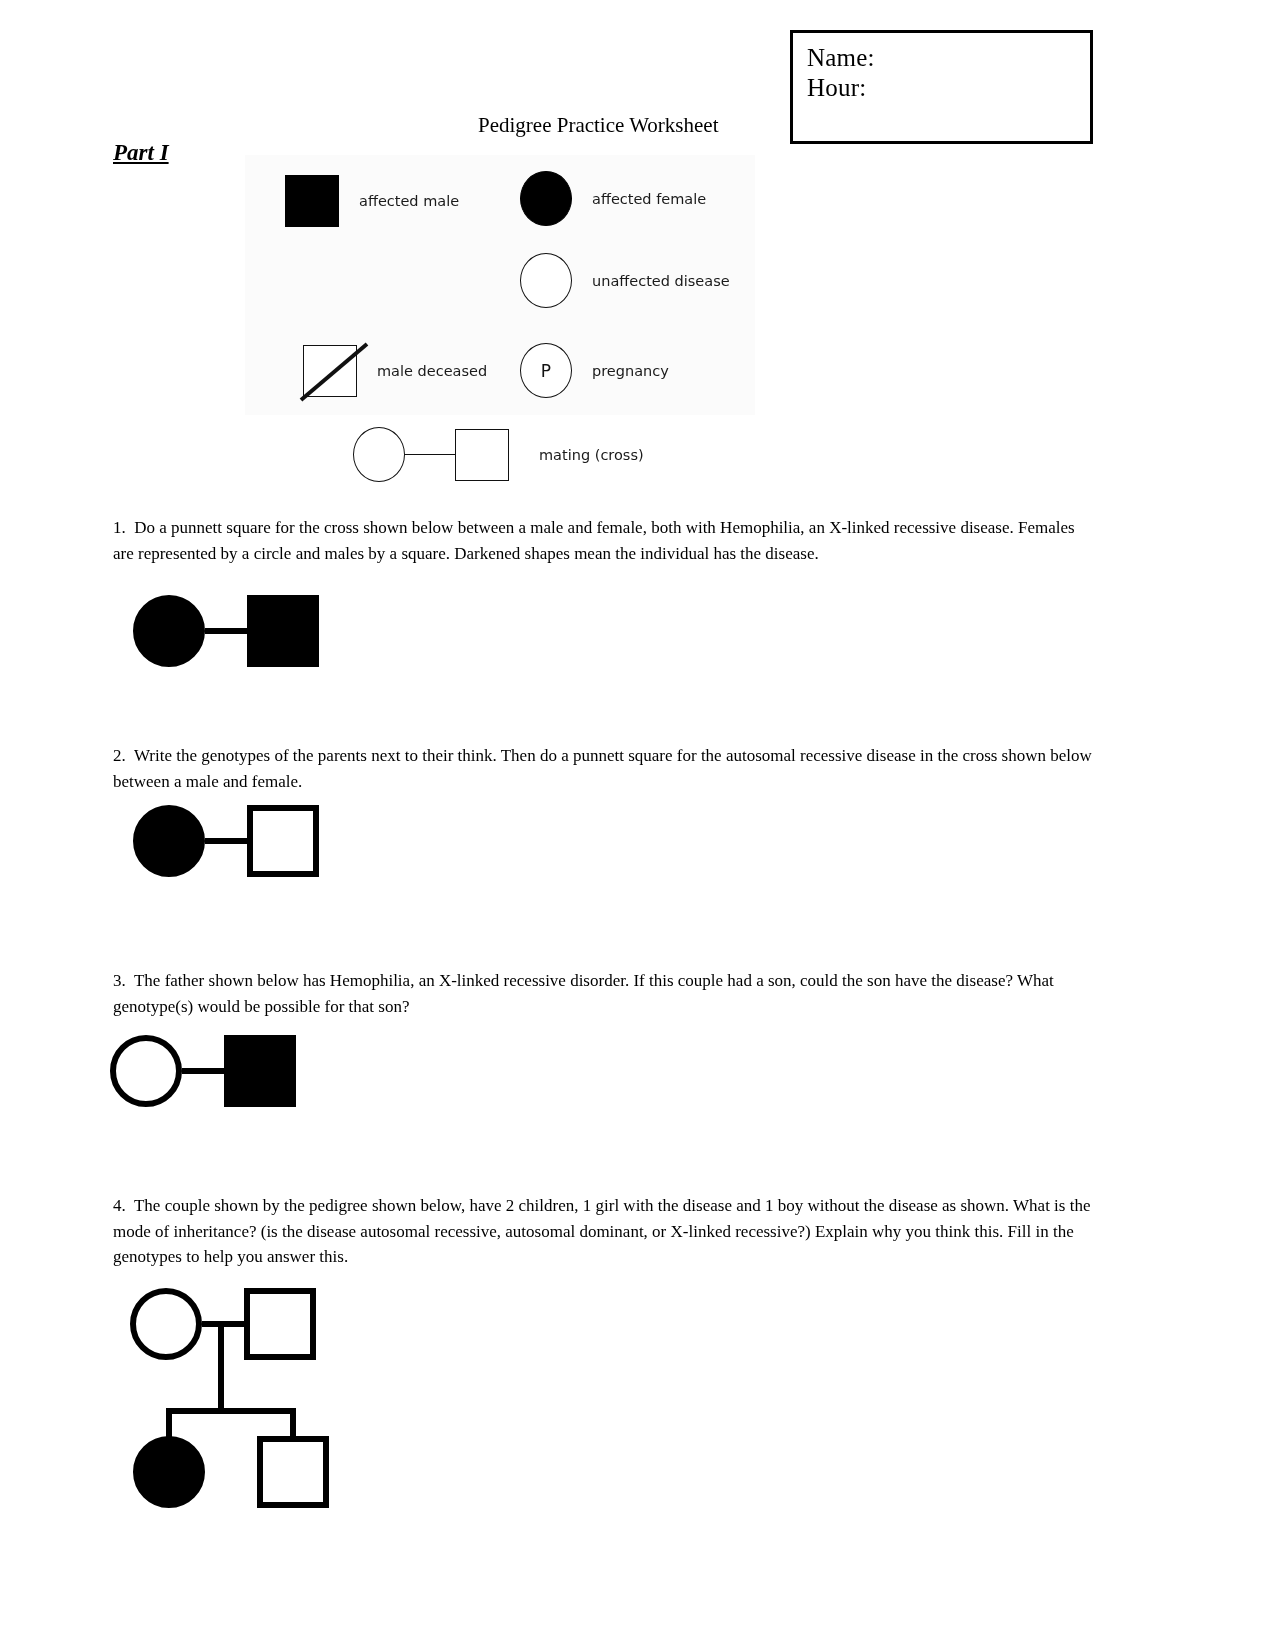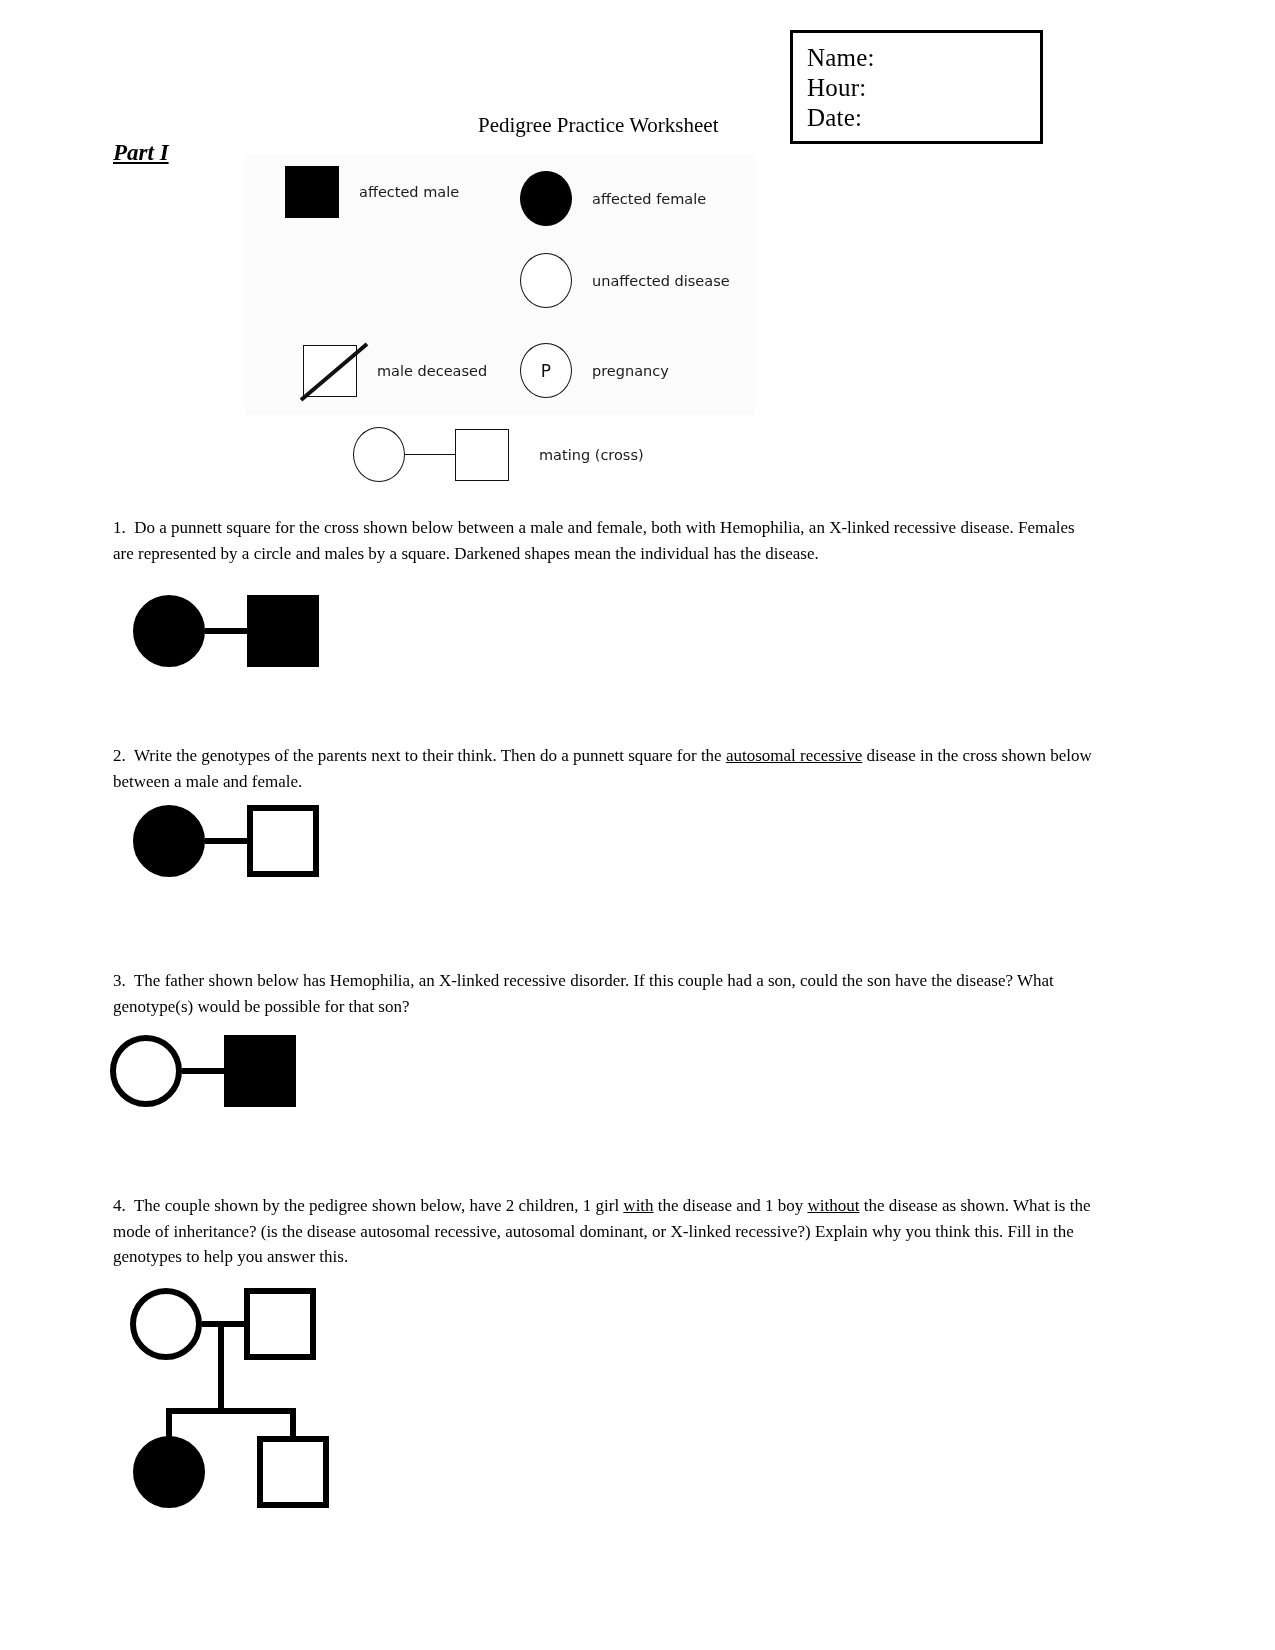--- a/index.html
+++ b/index.html
@@ -19,21 +19,21 @@
     position: relative;
     width: 1275px;
     height: 1650px;
   }
 
   
   .name-box {
     position: absolute;
     left: 790px;
     top: 30px;
-    width: 253px;
+    width: 303px;
     height: 114px;
     border: 3px solid #000;
     box-sizing: border-box;
     padding: 10px 0 0 14px;
   }
   .name-box .line {
     font-size: 25px;
     line-height: 30px;
     letter-spacing: 0.2px;
   }
@@ -136,21 +136,21 @@
 
   
   .q-text {
     position: absolute;
     left: 113px;
     width: 985px;
     font-size: 17px;
     line-height: 25.5px;
     text-align: left;
   }
-  .u { text-decoration: underline; }
+  .u { }
 
   
   .ped {
     position: absolute;
   }
   .pair {
     display: flex;
     align-items: center;
   }
   .big-cir {
@@ -177,30 +177,29 @@
   }
 </style>
 </head>
 <body>
 
 <div class="page">
 
   <div class="name-box">
     <div class="line">Name:</div>
     <div class="line">Hour:</div>
-    <div class="line">Date:</div>
   </div>
 
   <div class="doc-title">Pedigree Practice Worksheet</div>
 
   <div class="part-heading">Part I</div>
 
   <div class="legend">
 
-    <div class="legend-row" style="left:40px; top:11px;justify-content:flex-end;">
+    <div class="legend-row" style="left:40px; top:20px;justify-content:flex-end;">
       <div class="sq filled"></div>
       <div class="gap"></div>
       <div class="legend-label">affected male</div>
     </div>
 
     <div class="legend-row" style="left:275px; top:16px;">
       <div class="cir filled"></div>
       <div class="gap"></div>
       <div class="legend-label">affected female</div>
     </div>

